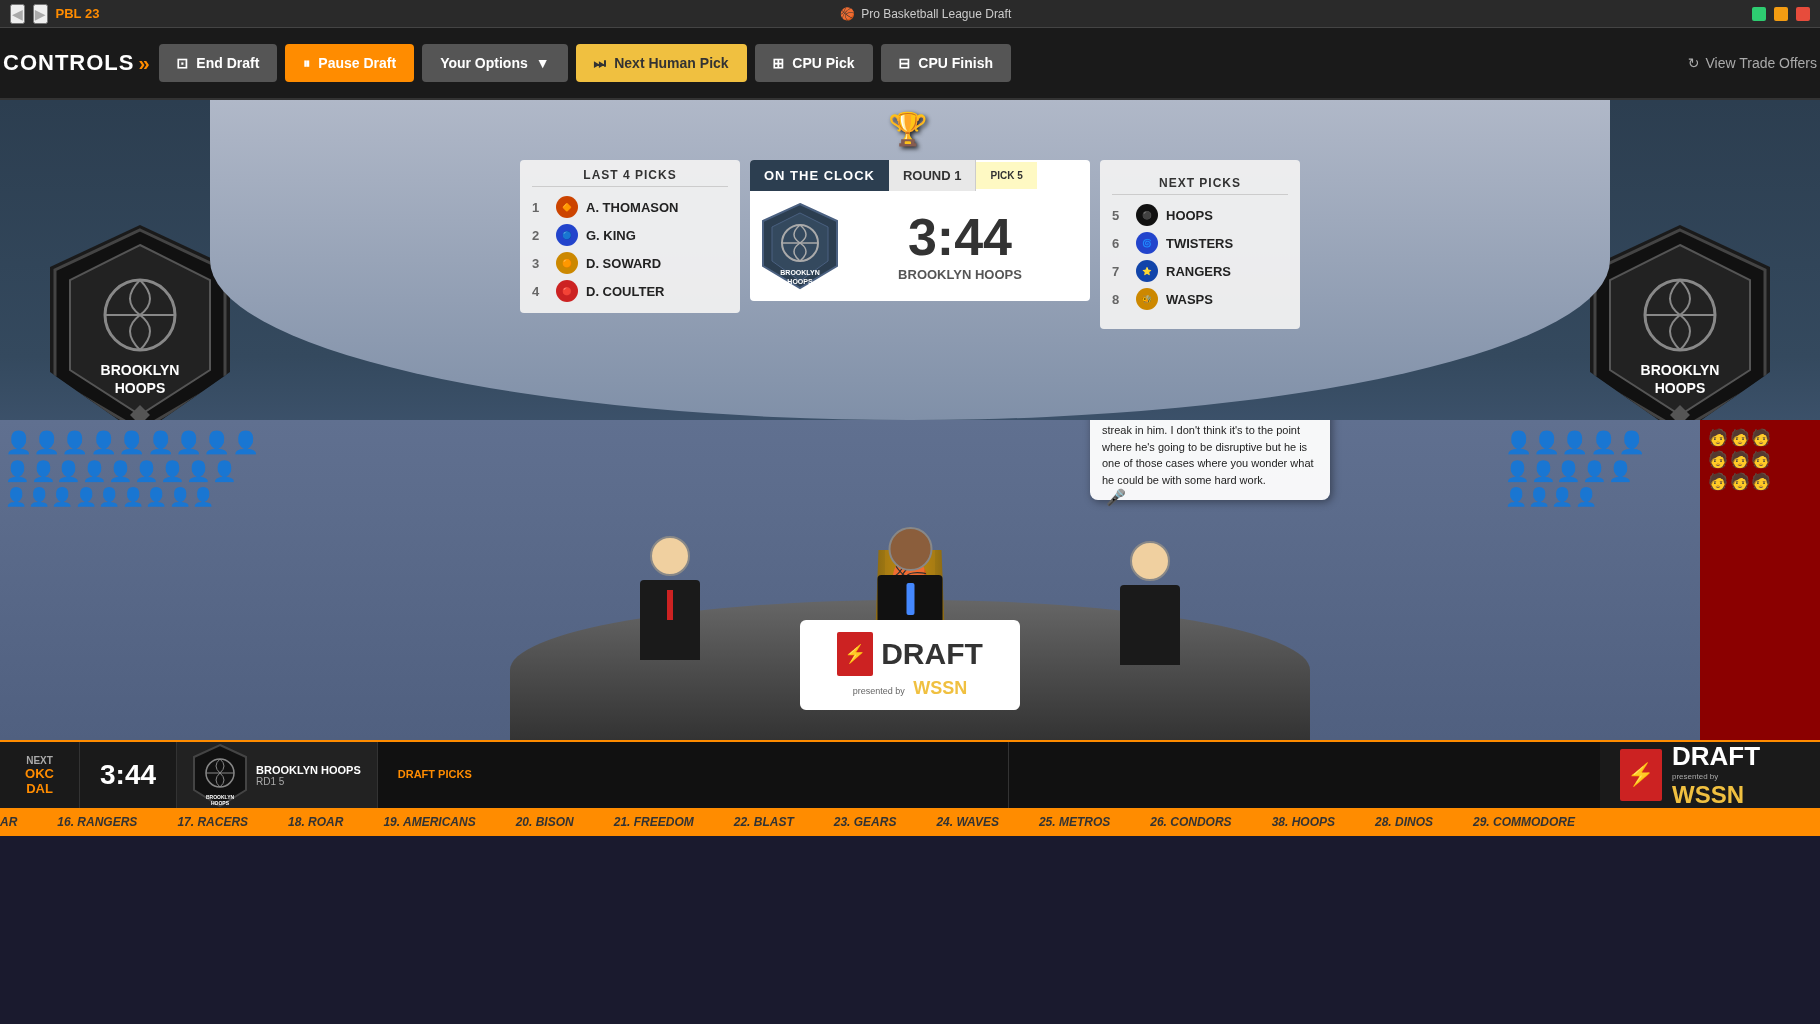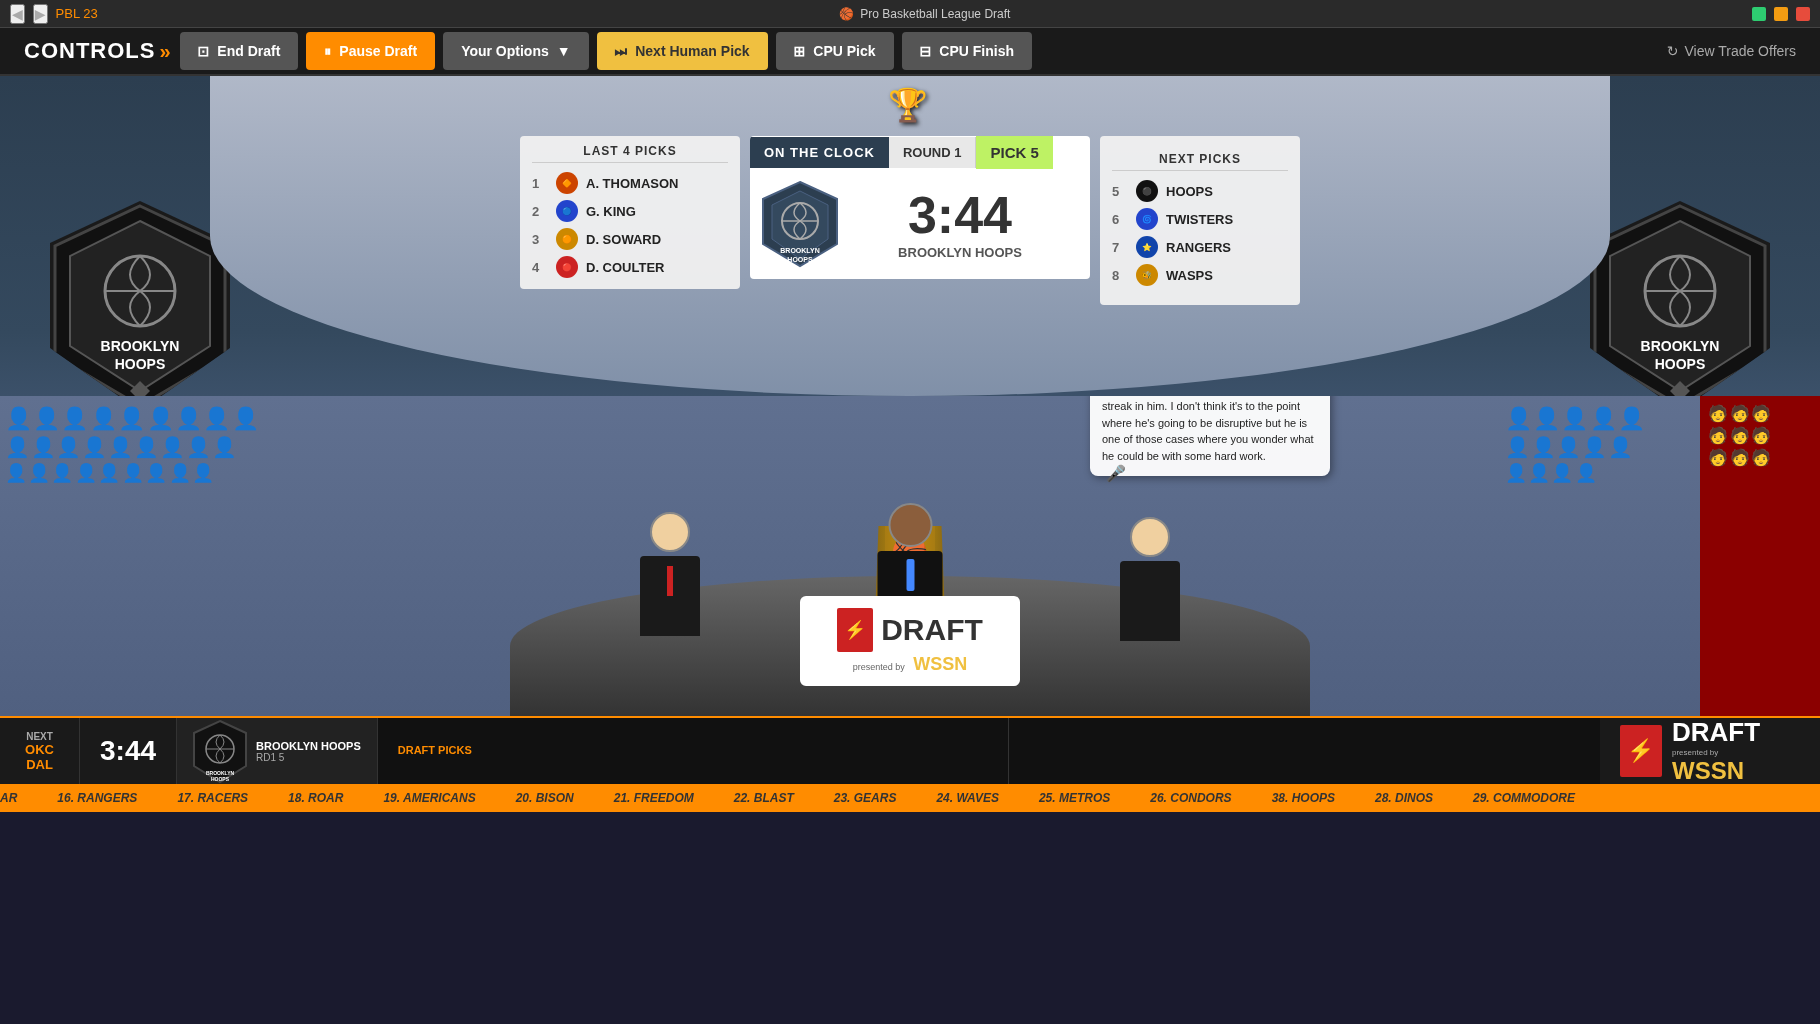--- a/index.html
+++ b/index.html
@@ -12,26 +12,26 @@
       padding: 0 10px; border-bottom: 1px solid #444;
     }
     .title-bar-left { display: flex; align-items: center; gap: 8px; }
     .title-bar-center { color: #ccc; font-size: 12px; display: flex; align-items: center; gap: 6px; }
     .title-bar-right { display: flex; gap: 8px; }
     .tb-btn { width: 14px; height: 14px; border-radius: 2px; background: #555; border: none; cursor: pointer; }
     .tb-btn.close { background: #e74c3c; }
     .tb-btn.max { background: #f39c12; }
     .tb-btn.min { background: #2ecc71; }
     .nav-arrow { color: #aaa; font-size: 14px; cursor: pointer; }
-    .logo-text { color: #ff8c00; font-size: 13px; font-weight: normal; }
+    .logo-text { color: #ff8c00; font-size: 13px; font-weight: bold; }
 
     
     .controls-bar {
-      width: 100%; height: 48px; background: #1a1a1a;
-      display: flex; align-items: center; gap: 8px; padding: 0 24px;
+      width: 100%; height: 72px; background: #1a1a1a;
+      display: flex; align-items: center; gap: 8px; padding: 0 3px;
       border-bottom: 2px solid #333;
     }
     .controls-label {
       color: white; font-size: 22px; font-weight: 900; letter-spacing: 1px;
       display: flex; align-items: center; gap: 4px;
     }
     .chevrons { color: #ff8c00; font-size: 20px; }
     .ctrl-btn {
       height: 38px; padding: 0 18px; border: none; border-radius: 4px;
       font-size: 14px; font-weight: bold; cursor: pointer; display: flex; align-items: center; gap: 8px;
@@ -92,21 +92,21 @@
     }
     .on-clock-label {
       background: #2c3e50; color: white; font-size: 13px; font-weight: 900;
       padding: 8px 14px; letter-spacing: 1px;
     }
     .round-label {
       background: #e8e8e8; color: #333; font-size: 13px; font-weight: bold;
       padding: 8px 14px; border-right: 1px solid #ccc;
     }
     .pick-label {
-      background: #bef264; color: #333; font-size: 15px; font-weight: bold;
+      background: #fef9c3; color: #333; font-size: 10px; font-weight: bold;
       padding: 8px 14px;
     }
     .clock-body {
       display: flex; align-items: center; padding: 10px;
     }
     .clock-time-section { text-align: center; flex: 1; }
     .clock-time { font-size: 52px; font-weight: 900; color: #333; line-height: 1; }
     .clock-team { font-size: 13px; font-weight: bold; color: #555; margin-top: 4px; }
 
     

